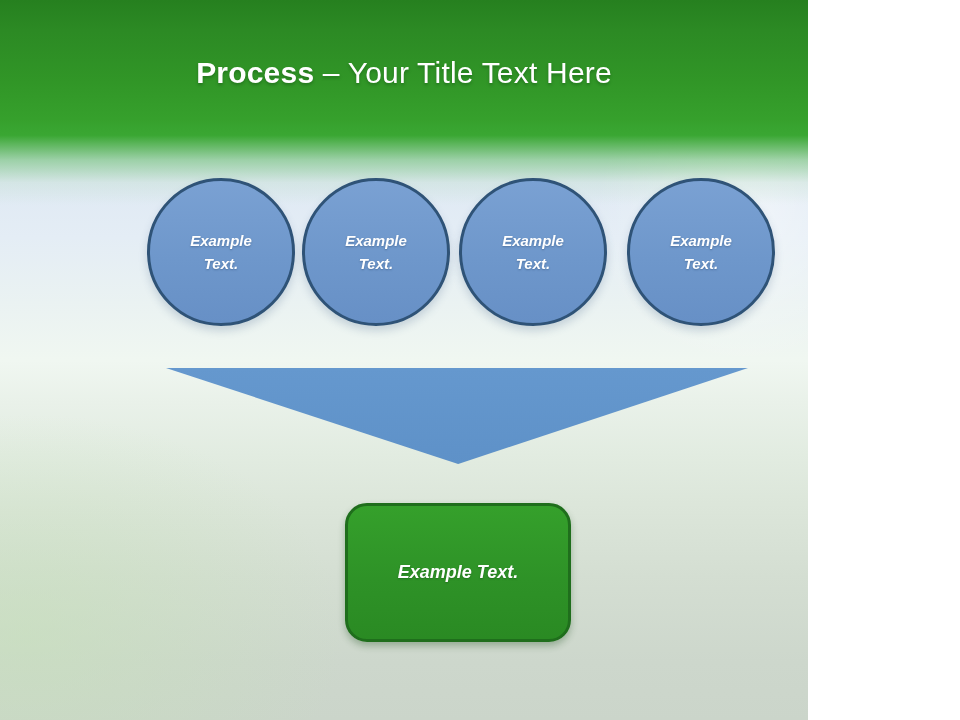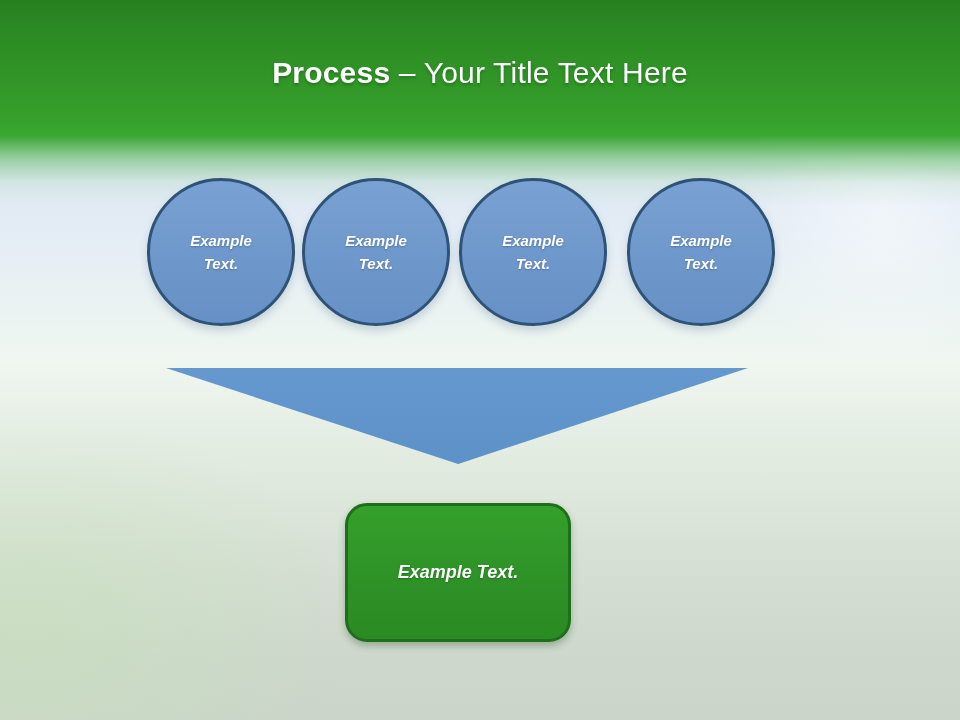--- a/index.html
+++ b/index.html
@@ -2,21 +2,21 @@
 <html><head>
 <meta charset="utf-8">
 <style>
   html,body{margin:0;padding:0;}
   body{
     width:960px;height:720px;overflow:hidden;
     font-family:"Liberation Sans","DejaVu Sans",sans-serif;
     position:relative;
   }
   .slide{
-    position:absolute;inset:0;width:960px;height:720px;
+    position:absolute;inset:0;width:808px;height:720px;
     background:
       radial-gradient(circle 150px at 92% 30%, rgba(255,255,255,0.5), rgba(255,255,255,0) 100%),
       radial-gradient(ellipse 320px 220px at 3% 88%, rgba(198,226,185,0.55), rgba(198,226,185,0) 100%),
       linear-gradient(180deg,
         #cfe3f2 0%,
         #d9e6f3 21%,
         #dfe9f4 25%,
         #e4edf5 33%,
         #eaf2f2 42%,
         #f0f7f1 50%,

